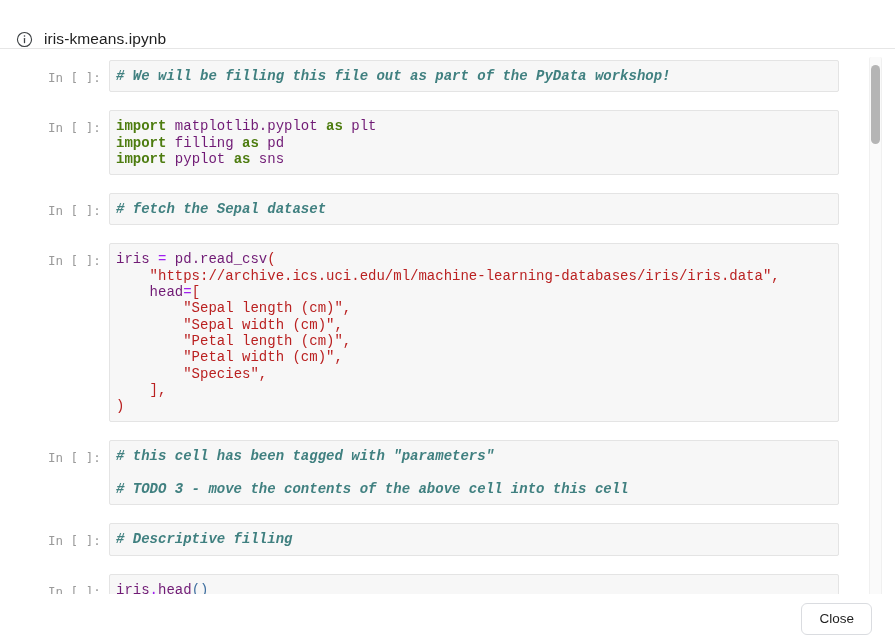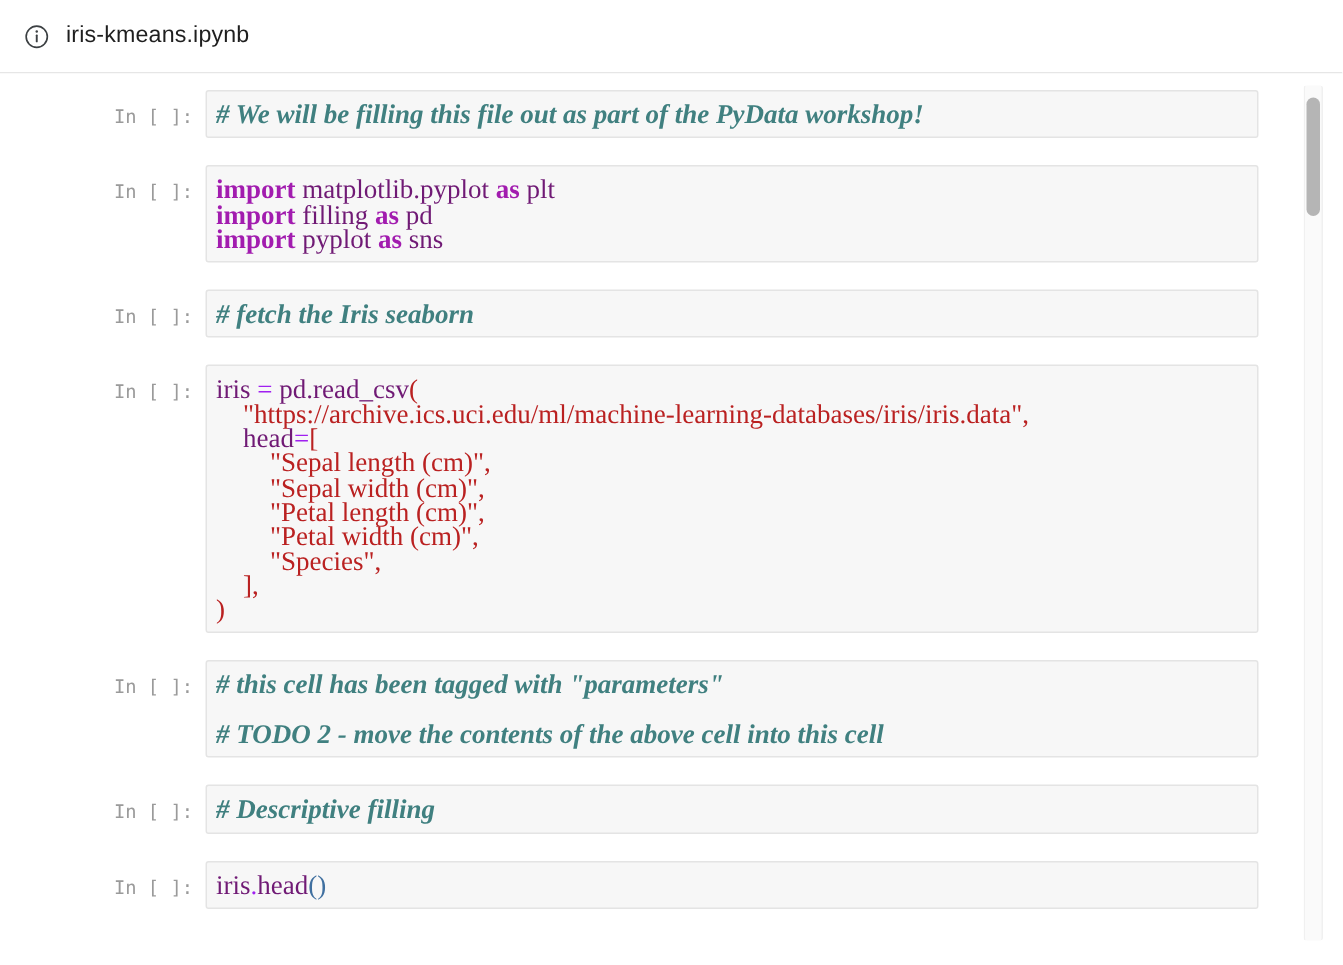--- a/index.html
+++ b/index.html
@@ -15,21 +15,21 @@
     font-family: "Liberation Sans", sans-serif;
     color: #202124;
   }
 
   
   .header {
     height: 49px;
     box-sizing: border-box;
     border-bottom: 1px solid #e6e6e6;
     display: flex;
-    align-items: center;
+    align-items: flex-end;
     padding-left: 16px;
     background: #ffffff;
   }
   .info-icon {
     width: 17px;
     height: 17px;
     flex: 0 0 auto;
     display: block;
     margin-right: 11px;
   }
@@ -49,21 +49,21 @@
   .notebook-scroll {
     position: absolute;
     left: 0;
     top: 0;
     right: 0;
     bottom: 0;
     overflow: hidden;
   }
   .notebook-inner {
     padding-top: 11px;
-    padding-left: 76px;
+    padding-left: 48px;
     padding-right: 56px;
   }
 
   
   .cell {
     display: flex;
     align-items: flex-start;
     margin-bottom: 18px;
   }
   .prompt {
@@ -81,31 +81,31 @@
   .input-area {
     flex: 1 1 auto;
     background: #f7f7f7;
     border: 1px solid #e4e4e4;
     border-radius: 2px;
     padding: 7px 0 7px 6px;
     overflow: hidden;
   }
   .code {
     margin: 0;
-    font-family: Liberation Serif, serif;
-    font-size: 18px;
+    font-family: Liberation Mono, monospace;
+    font-size: 14px;
     line-height: 16.3px;
     color: #1a1a1a;
     white-space: pre;
     tab-size: 4;
   }
 
   
   .tok-comment { color: #408080; font-style: italic; font-weight: bold; }
-  .tok-keyword { color: #a21caf; font-weight: bold; }
+  .tok-keyword { color: #4d7c0f; font-weight: bold; }
   .tok-string  { color: #ba2121; }
   .tok-op      { color: #a020f0; }
   .tok-punct   { color: #ba2121; }
   .tok-paren   { color: #4070a0; }
   .tok-plain   { color: #701a75; }
 
   
   .scrollbar-track {
     position: absolute;
     top: 8px;
@@ -180,21 +180,21 @@
           <div class="prompt">In [ ]:</div>
           <div class="input-area">
             <pre class="code"><span class="tok-keyword">import</span><span class="tok-plain"> matplotlib.pyplot </span><span class="tok-keyword">as</span><span class="tok-plain"> plt</span>
 <span class="tok-keyword">import</span><span class="tok-plain"> filling </span><span class="tok-keyword">as</span><span class="tok-plain"> pd</span>
 <span class="tok-keyword">import</span><span class="tok-plain"> pyplot </span><span class="tok-keyword">as</span><span class="tok-plain"> sns</span></pre>
           </div>
         </div>
         <div class="cell">
           <div class="prompt">In [ ]:</div>
           <div class="input-area">
-            <pre class="code"><span class="tok-comment"># fetch the Iris seaborn</span></pre>
+            <pre class="code"><span class="tok-comment"># fetch the Sepal dataset</span></pre>
           </div>
         </div>
         <div class="cell">
           <div class="prompt">In [ ]:</div>
           <div class="input-area">
             <pre class="code"><span class="tok-plain">iris </span><span class="tok-op">=</span><span class="tok-plain"> pd.read_csv</span><span class="tok-punct">(</span>
 <span class="tok-plain">    </span><span class="tok-string">"https://archive.ics.uci.edu/ml/machine-learning-databases/iris/iris.data"</span><span class="tok-punct">,</span>
 <span class="tok-plain">    head</span><span class="tok-op">=</span><span class="tok-punct">[</span>
 <span class="tok-plain">        </span><span class="tok-string">"Sepal length (cm)"</span><span class="tok-punct">,</span>
 <span class="tok-plain">        </span><span class="tok-string">"Sepal width (cm)"</span><span class="tok-punct">,</span>
@@ -203,21 +203,21 @@
 <span class="tok-plain">        </span><span class="tok-string">"Species"</span><span class="tok-punct">,</span>
 <span class="tok-plain">    </span><span class="tok-punct">],</span>
 <span class="tok-punct">)</span></pre>
           </div>
         </div>
         <div class="cell">
           <div class="prompt">In [ ]:</div>
           <div class="input-area">
             <pre class="code"><span class="tok-comment"># this cell has been tagged with "parameters"</span>
 
-<span class="tok-comment"># TODO 2 - move the contents of the above cell into this cell</span></pre>
+<span class="tok-comment"># TODO 3 - move the contents of the above cell into this cell</span></pre>
           </div>
         </div>
         <div class="cell">
           <div class="prompt">In [ ]:</div>
           <div class="input-area">
             <pre class="code"><span class="tok-comment"># Descriptive filling</span></pre>
           </div>
         </div>
         <div class="cell">
           <div class="prompt">In [ ]:</div>
@@ -225,14 +225,17 @@
             <pre class="code"><span class="tok-plain">iris</span><span class="tok-op">.</span><span class="tok-plain">head</span><span class="tok-paren">()</span></pre>
           </div>
         </div>
       </div>
   </div>
 
   <div class="scrollbar-track">
     <div class="scrollbar-thumb" id="scroll-thumb" style="top: 8px; height: 79px;"></div>
   </div>
 
+  <div class="footer">
+    <button class="close-button">Close</button>
+  </div>
 
 </div>
 
 </body></html>

